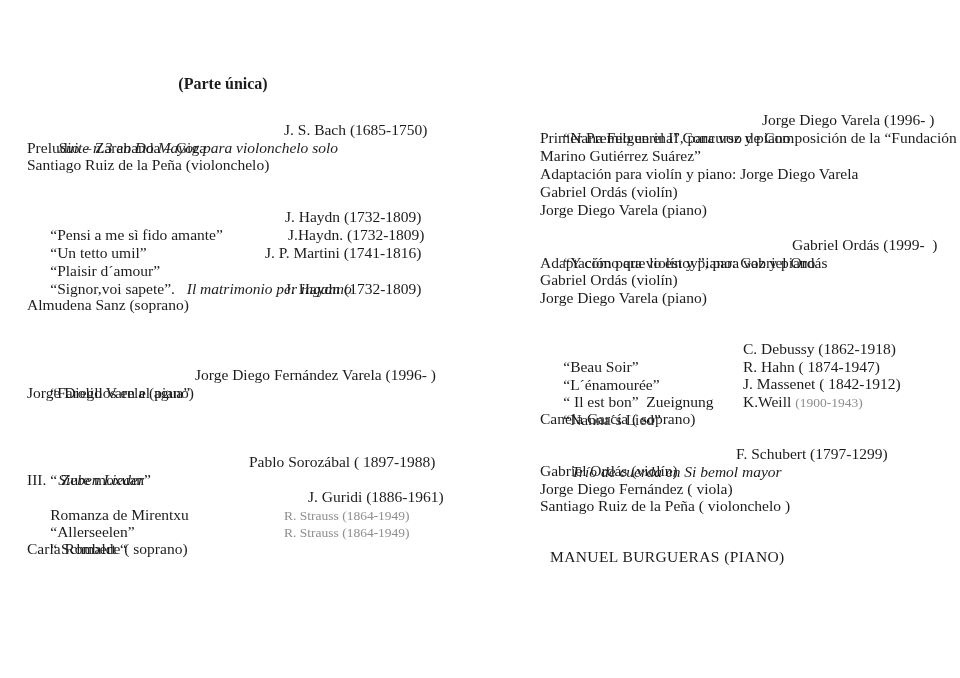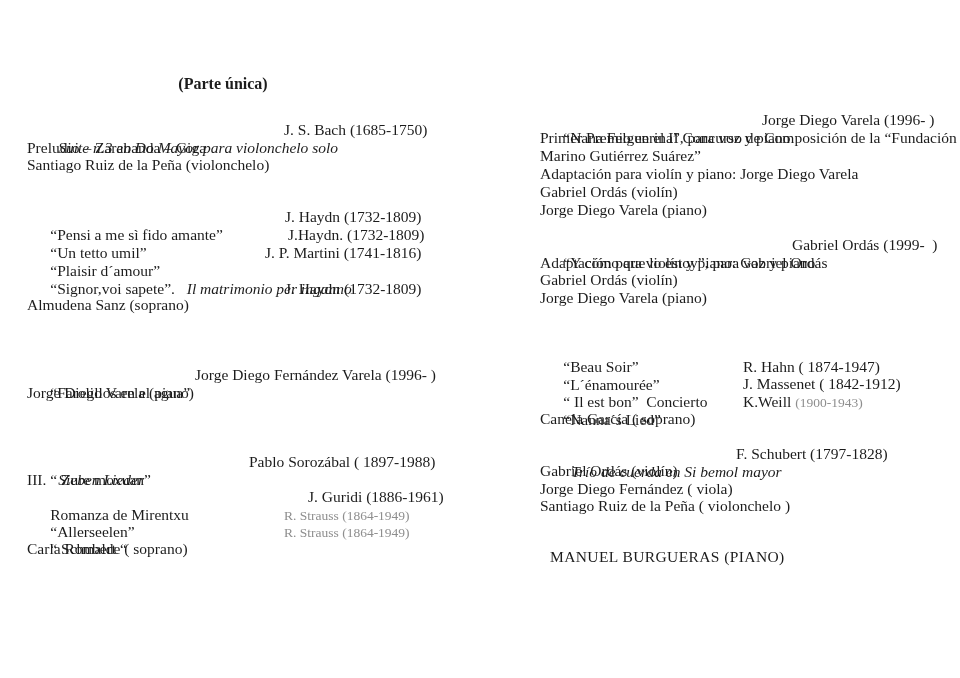--- a/index.html
+++ b/index.html
@@ -108,38 +108,39 @@
     <div class="line" style="top:236px">
       <span class="work">“Y cómo que lo estoy”, para voz y piano</span>
       <span class="comp" style="left:252px">Gabriel Ordás (1999-  )</span>
     </div>
     <div class="line" style="top:254px">Adaptación para violín y piano: Gabriel Ordás</div>
     <div class="line" style="top:271px">Gabriel Ordás (violín)</div>
     <div class="line" style="top:289px">Jorge Diego Varela (piano)</div>
 
     <div class="line" style="top:340px">
       <span class="work">“Beau Soir”</span>
+      <span class="comp" style="left:203px">C. Debussy (1862-1918)</span>
     </div>
     <div class="line" style="top:358px">
       <span class="work">“L´énamourée”</span>
       <span class="comp" style="left:203px">R. Hahn ( 1874-1947)</span>
     </div>
     <div class="line" style="top:375px">
-      <span class="work">“ Il est bon”  Concierto</span>
+      <span class="work">“ Il est bon”  Zueignung</span>
       <span class="comp" style="left:203px">J. Massenet ( 1842-1912)</span>
     </div>
     <div class="line" style="top:393px">
       <span class="work">“Nanna´s Lied”</span>
       <span class="comp" style="left:203px"><span>K.Weill </span><span class="gray">(1900-1943)</span></span>
     </div>
     <div class="line" style="top:410px">Canela García ( soprano)</div>
 
     <div class="line" style="top:445px">
       <span class="work italic">Trío de cuerda en Si bemol mayor</span>
-      <span class="comp" style="left:196px">F. Schubert (1797-1828)</span>
+      <span class="comp" style="left:196px">F. Schubert (1797-1299)</span>
     </div>
     <div class="line" style="top:462px">Gabriel Ordás (violín)</div>
     <div class="line" style="top:480px">Jorge Diego Fernández ( viola)</div>
     <div class="line" style="top:497px">Santiago Ruiz de la Peña ( violonchelo )</div>
 
     <div class="line caps" style="top:548px;left:10px">MANUEL BURGUERAS (PIANO)</div>
 
   </div>
 
 </div>

